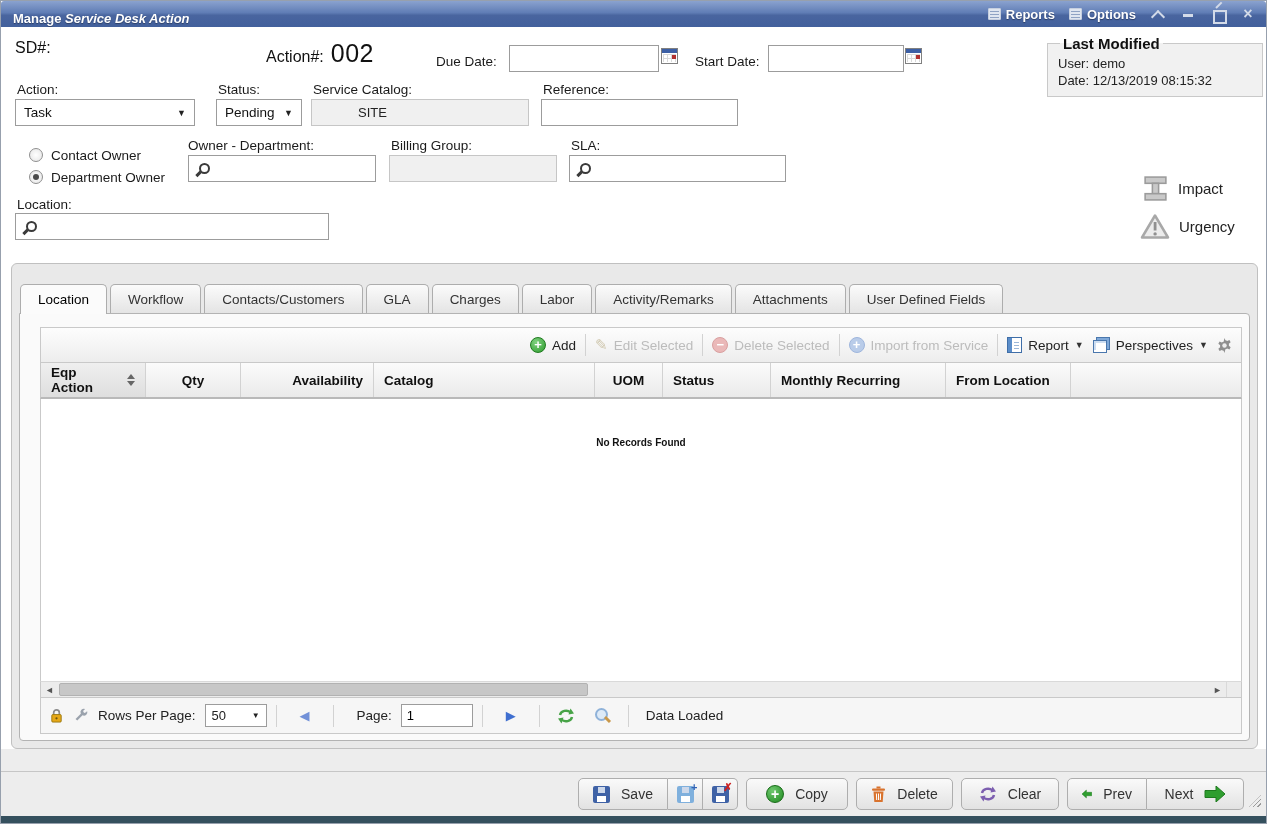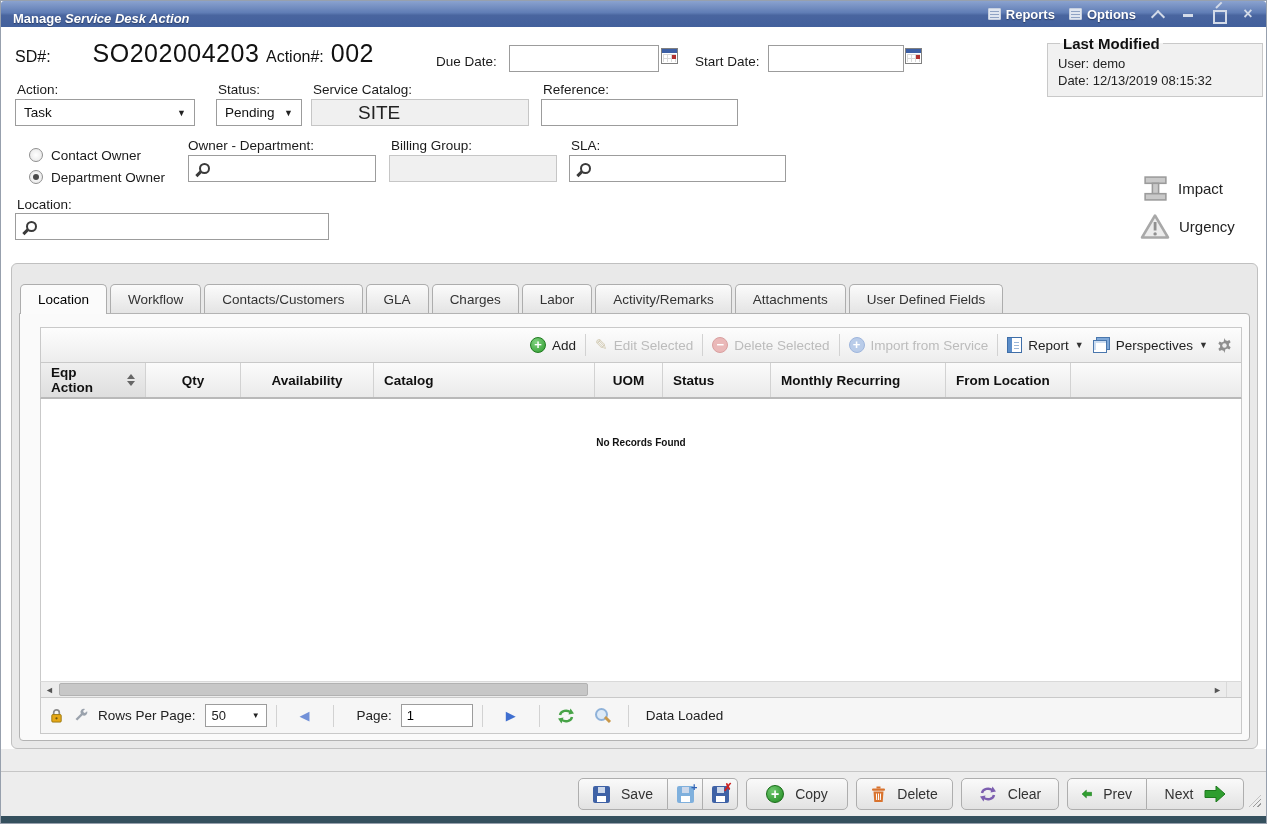--- a/index.html
+++ b/index.html
@@ -31,21 +31,21 @@
 
   
   .form { position:absolute; left:0; right:0; top:26px; height:236px; background:#fff; }
   .lbl { font-size:13.5px; color:#1a1a1a; position:absolute; white-space:nowrap; }
   .bigpair { position:absolute; display:flex; align-items:baseline; gap:7px; }
   .bigpair .l { font-size:16px; color:#111; }
   .bigpair .v { font-size:25px; color:#111; letter-spacing:0.5px; }
   input.txt { position:absolute; height:27px; border:1px solid #9c9c9c; background:#fff;
       font:13.5px "Liberation Sans",sans-serif; padding:0 6px; color:#111; }
   .ro { position:absolute; height:27px; border:1px solid #c6c6c6; background:#f0f0f0;
-      font-size:19px; color:#222; display:flex; align-items:center; }
+      font-size:13px; color:#222; display:flex; align-items:center; }
   .sel { position:absolute; height:27px; border:1px solid #9c9c9c; background:#fff;
       font-size:13.5px; color:#111; display:flex; align-items:center; padding:0 8px; cursor:pointer; }
   .sel .car { margin-left:auto; font-size:9px; color:#222; }
   .cal { position:absolute; width:17px; height:16px; border:1px solid #808080; background:#fff; cursor:pointer; }
   .cal::before { content:""; position:absolute; left:0; right:0; top:0; height:4px; background:#3c5fa5; }
   .cal::after { content:""; position:absolute; right:1px; top:6px; width:4px; height:4px; background:#b03030; }
   .cal i { position:absolute; left:1px; right:1px; top:5px; bottom:1px;
      background:linear-gradient(#d9d9d9 1px, transparent 1px), linear-gradient(90deg,#d9d9d9 1px, transparent 1px);
      background-size:4px 4px; }
   .srch { position:absolute; height:27px; border:1px solid #9c9c9c; background:#fff; cursor:text; }
@@ -182,21 +182,20 @@
       <span class="win-ic chev"></span>
       <span class="win-ic minus"></span>
       <span class="win-ic expand"></span>
       <span class="win-ic close">×</span>
     </div>
   </div>
 
   <div class="form">
     <div class="bigpair" style="left:14px; top:12px;gap:42px;">
       <span class="l">SD#:</span>
-      <span class="v">SO202004203</span>
     </div>
     <div class="bigpair" style="left:265px; top:12px;">
       <span class="l">Action#:</span>
       <span class="v">002</span>
     </div>
     <span class="lbl" style="left:435px; top:27px;">Due Date:</span>
     <input class="txt" style="left: 508px; top: 18px; width: 150px;" value="">
     <span class="cal" style="left:660px; top:21px;">
         <i></i>
       </span>
@@ -327,21 +326,21 @@
           <div class="gh sorted" style="width:105px;">
             <span>Eqp Action</span>
             <span class="sort">
                 <i class="up"></i>
                 <i class="dn"></i>
               </span>
           </div>
           <div class="gh c" style="width:95px;">
               <span>Qty</span>
             </div>
-          <div class="gh c" style="width:133px;">
+          <div class="gh c" style="width:133px;justify-content:flex-end;">
               <span>Availability</span>
             </div>
           <div class="gh" style="width:221px;">
               <span>Catalog</span>
             </div>
           <div class="gh c" style="width:68px;">
               <span>UOM</span>
             </div>
           <div class="gh" style="width:108px;">
               <span>Status</span>

